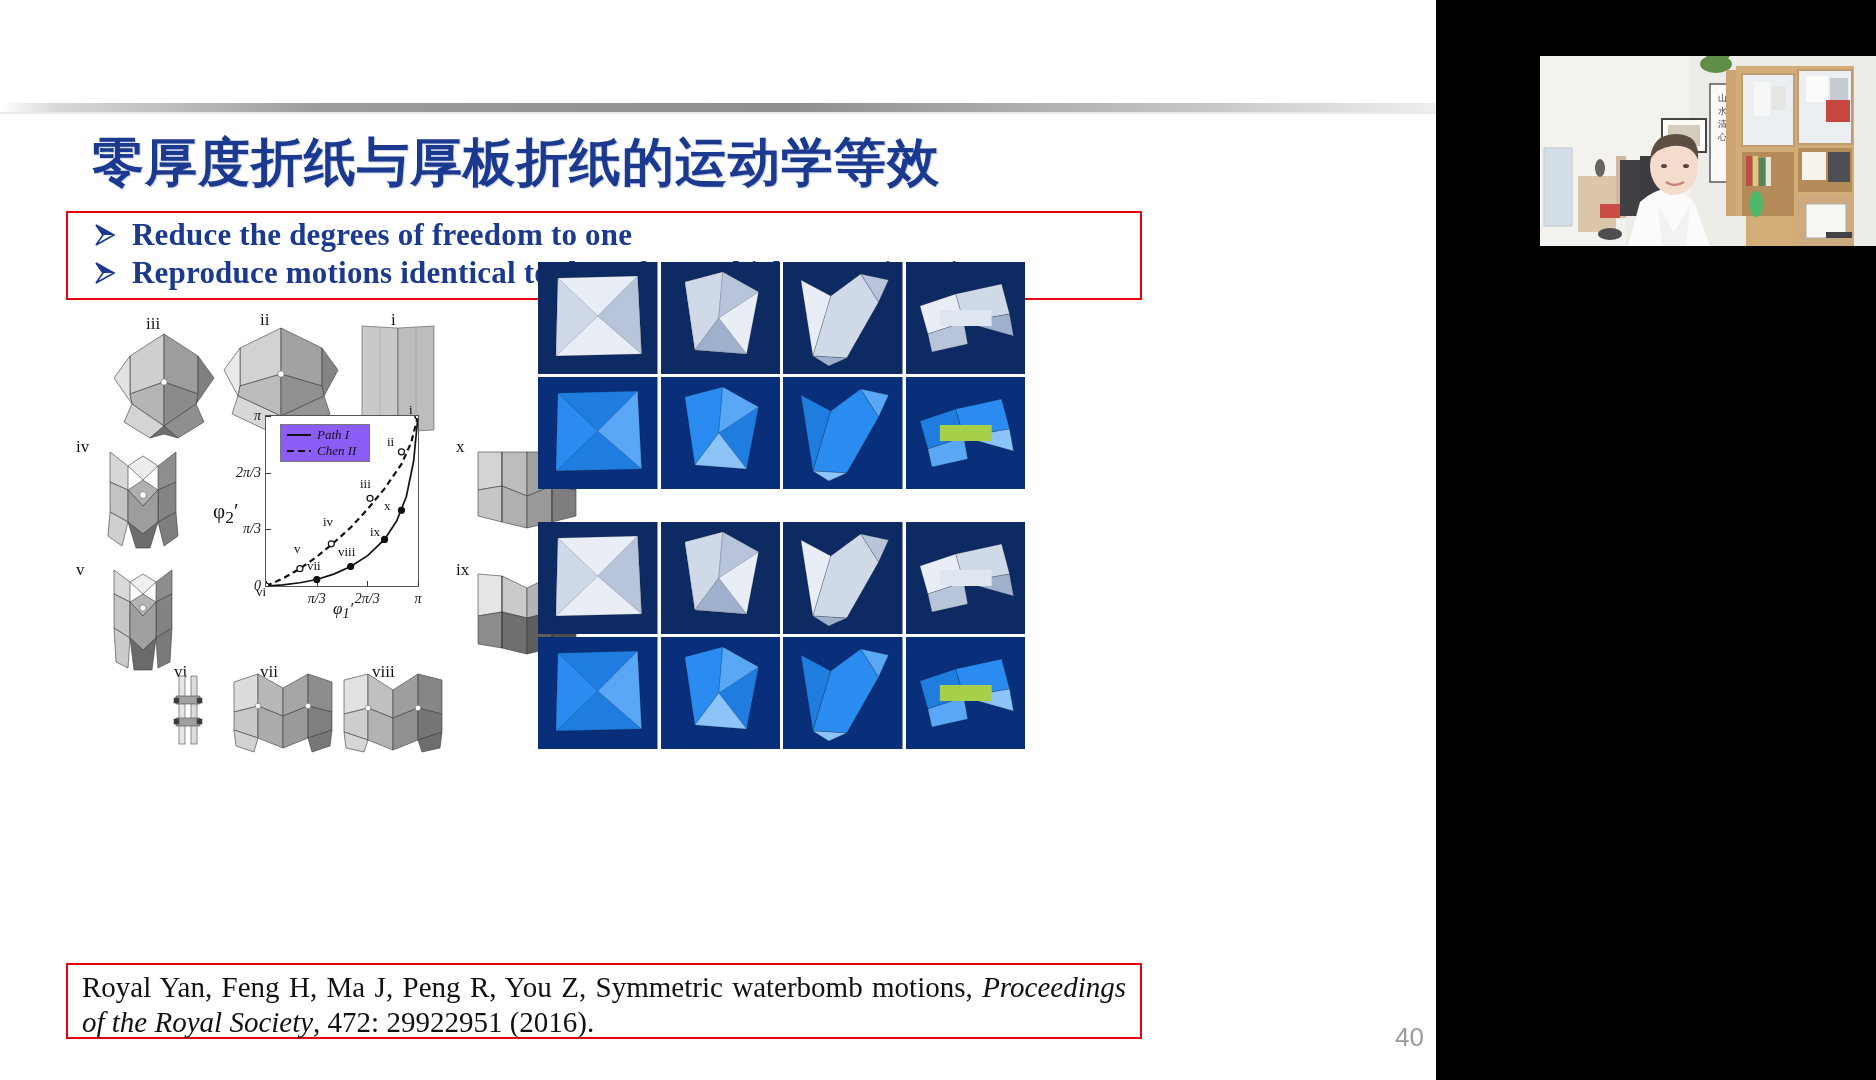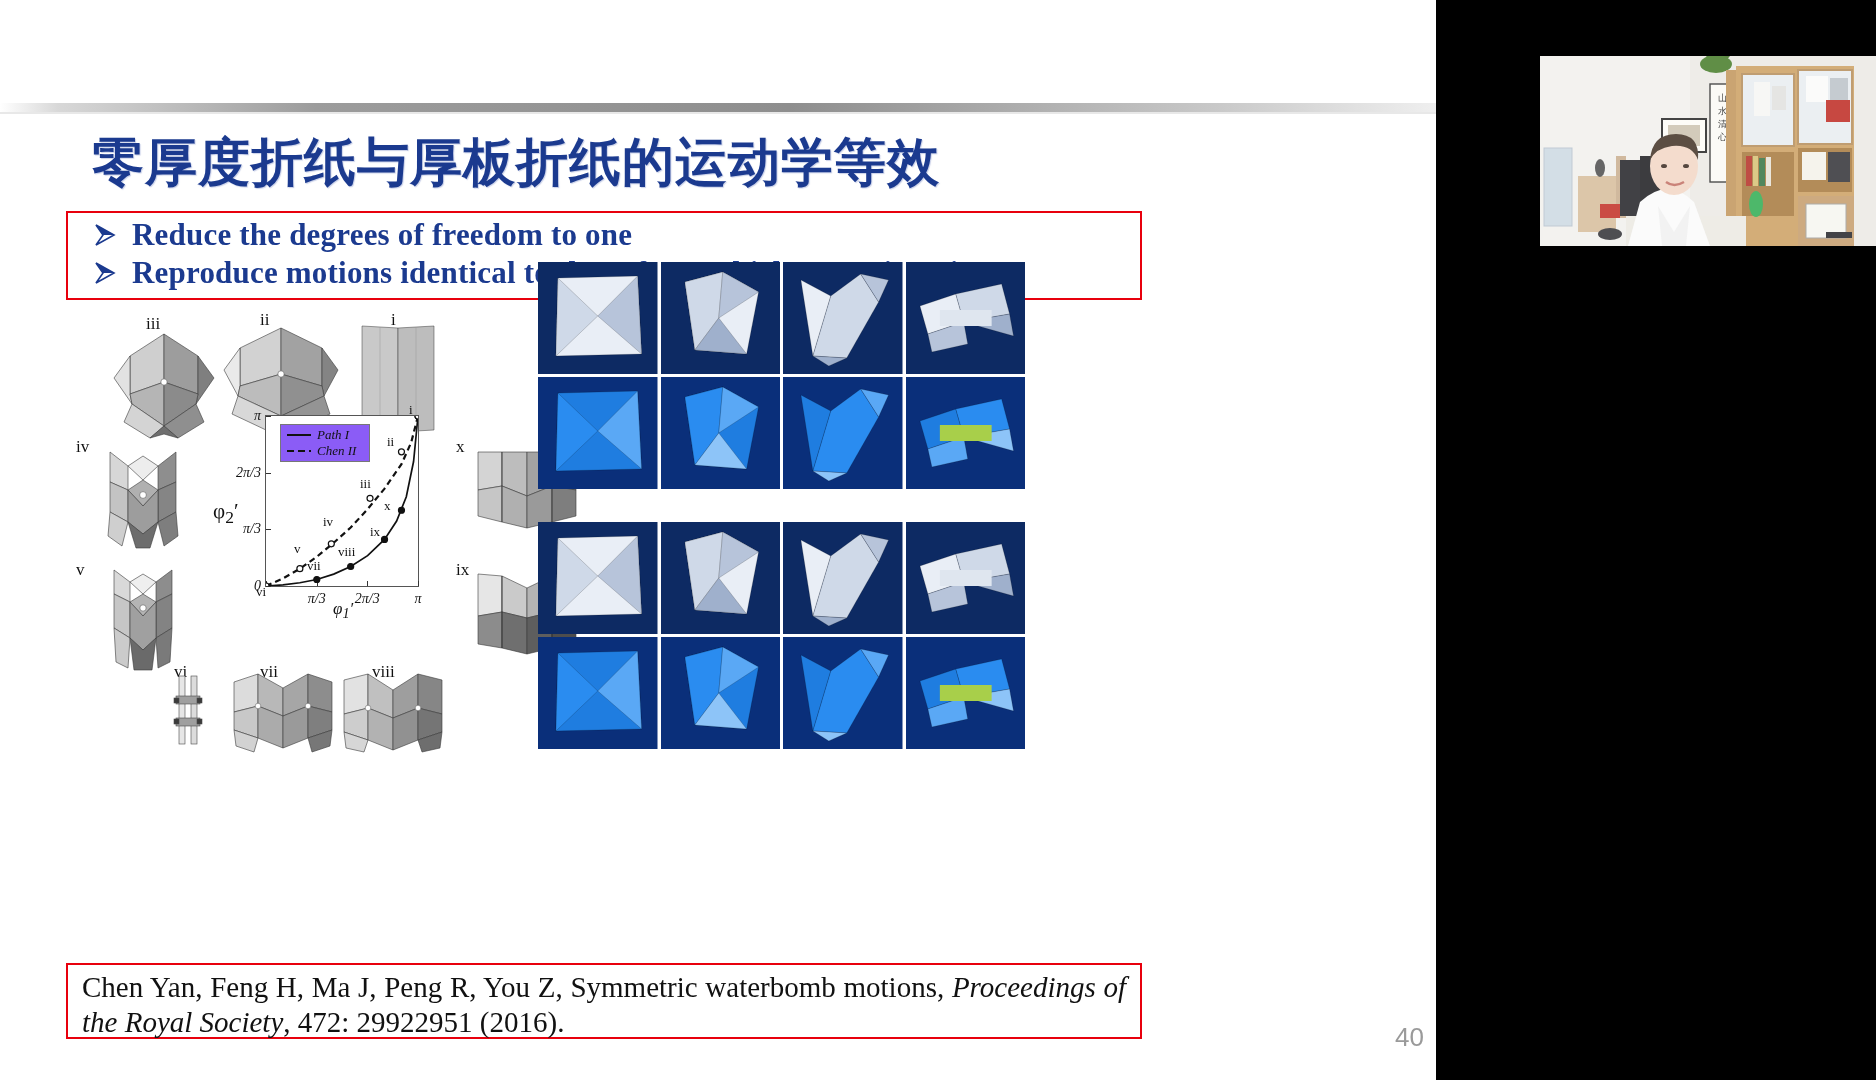--- a/index.html
+++ b/index.html
@@ -512,21 +512,21 @@
             <polygon points="14,44 50,32 58,60 22,72" fill="#1f7de0" stroke="rgba(0,0,0,0.22)" stroke-width="0.8"></polygon>
             <polygon points="50,32 96,22 104,52 58,60" fill="#2a8cf0" stroke="rgba(0,0,0,0.22)" stroke-width="0.8"></polygon>
             <polygon points="22,72 58,60 62,82 26,90" fill="#5aa8f5" stroke="rgba(0,0,0,0.22)" stroke-width="0.8"></polygon>
             <polygon points="58,60 104,52 108,74" fill="#8dc4f8" stroke="rgba(0,0,0,0.22)" stroke-width="0.8"></polygon>
             <rect x="34" y="48" width="52" height="16" fill="#a8cf4a"></rect>
           </svg>
         </div>
     </div>
 
     <div id="caption">
-      <div id="caption-text"><span>Chen Yan, Feng H, Ma J, Peng R, You Z, </span><span>Symmetric waterbomb motions, </span><i>Proceedings of the Royal Society</i><span>, 472: 29922951 (2016).</span></div>
+      <div id="caption-text"><span>Royal Yan, Feng H, Ma J, Peng R, You Z, </span><span>Symmetric waterbomb motions, </span><i>Proceedings of the Royal Society</i><span>, 472: 29922951 (2016).</span></div>
     </div>
 
     <div id="page-number">40</div>
   </div>
 
   <div id="webcam">
     <div id="cam-frame">
       <svg viewBox="0 0 336 190" preserveAspectRatio="none">
         <rect x="0" y="0" width="336" height="190" fill="#eceae6"></rect>
         <rect x="0" y="0" width="150" height="190" fill="#f2f1ee"></rect>

